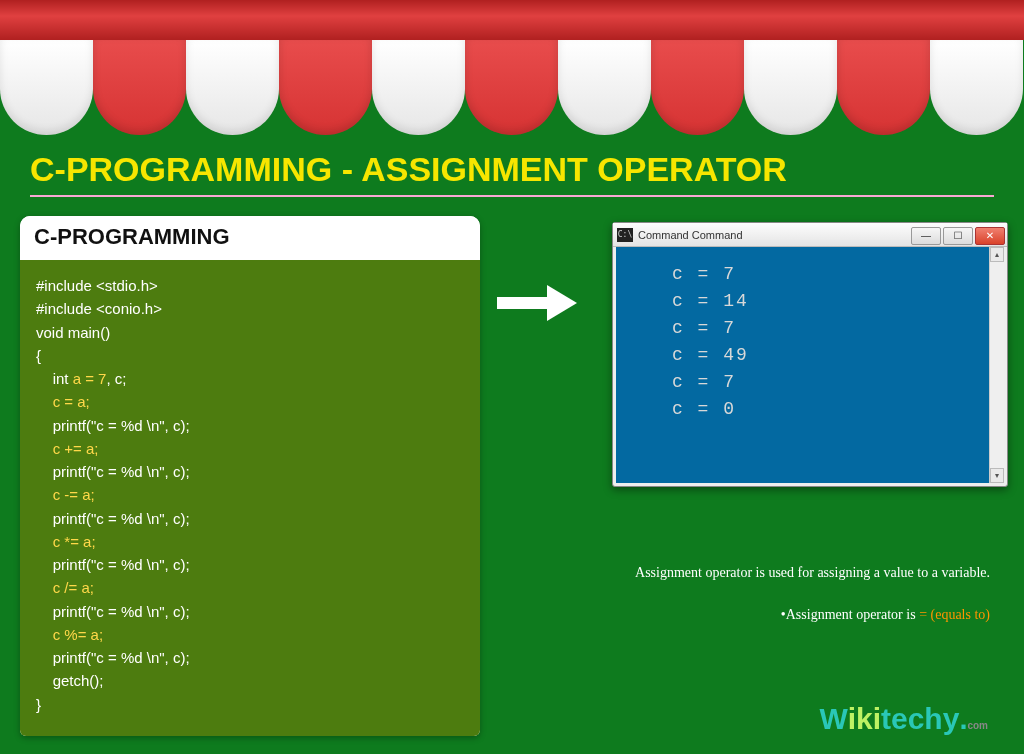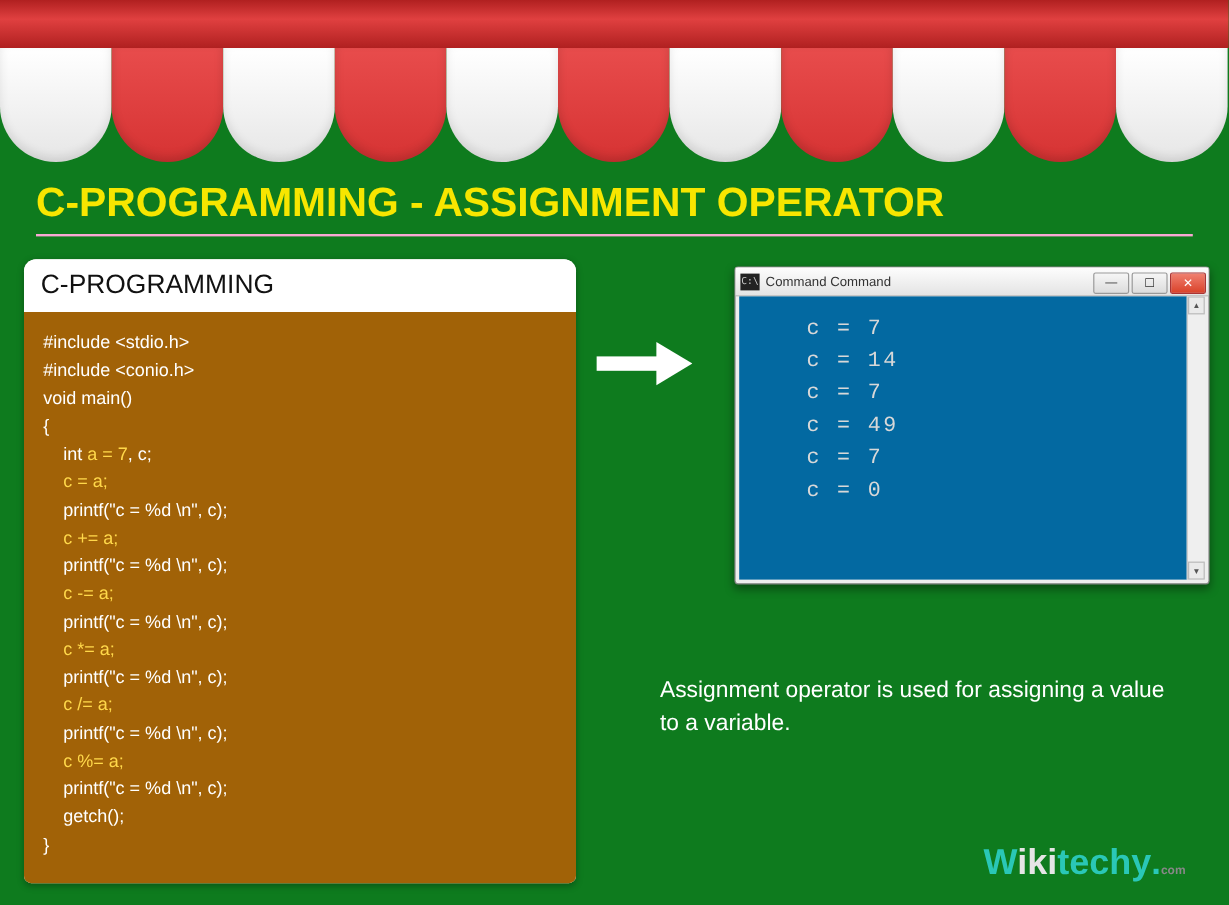--- a/index.html
+++ b/index.html
@@ -40,27 +40,27 @@
   top: 216px; left: 20px;
   width: 460px; height: 520px;
   background: #fff;
   border-radius: 10px 10px 6px 6px;
   overflow: hidden;
   box-shadow: 0 2px 6px rgba(0,0,0,0.3);
 }
 .code-header {
   background: #fff;
   color: #111;
-  font-weight: normal;
+  font-weight: bold;
   font-size: 22px;
   padding: 8px 14px 10px 14px;
   font-family: Arial, sans-serif;
 }
 .code-body {
-  background: #a16207;
+  background: #4d7c0f;
   color: #fff;
   font-family: Arial, sans-serif;
   font-size: 15px;
   line-height: 1.55;
   padding: 14px 16px;
   height: 480px;
   white-space: pre;
 }
 .kw-yellow { color: #ffd84a; }
 .arrow {
@@ -118,34 +118,35 @@
 }
 .cmd-scroll .up, .cmd-scroll .down {
   height: 15px; background:#eaeaea; border:1px solid #bbb;
   display:flex;align-items:center;justify-content:center;font-size:8px;color:#555;
 }
 .cmd-scroll .down { position:absolute; bottom:0; left:0; right:0; }
 .desc {
   position: absolute;
   top: 563px; left: 550px; width: 440px;
   color: #fff;
-  font-size: 19px;
+  font-size: 14px;
   line-height: 1.4;
-  font-family: Liberation Sans, sans-serif;
+  font-family: Liberation Serif, serif;
+  text-align: right;
 }
 .desc .bullet { margin-top: 22px; padding-left: 24px; }
 .orange { color: #ff9500; }
 .logo {
   position: absolute;
   bottom: 18px; right: 36px;
   font-family: 'Comic Sans MS', cursive, sans-serif;
   font-size: 30px; font-weight: bold;
 }
 .logo .w { color: #2ac7b7; }
-.logo .iki { color: #e5e5e5; }
+.logo .iki { color: #bef264; }
 .logo .techy { color: #2ac7b7; text-align: right; }
 .logo .dot { color: #2ac7b7; font-size: 29px; }
 .logo .com { color: #888; font-size: 10px; vertical-align: baseline; }
 </style>
 </head>
 <body>
 
 <div class="awning">
   <div class="awning-top"></div>
   <div class="scallops">
@@ -211,17 +212,20 @@
 c = 7
 c = 0</div>
   <div class="cmd-scroll">
     <div class="up">▴</div>
     <div class="down">▾</div>
   </div>
 </div>
 
 <div class="desc">
   <div>Assignment operator is used for assigning a value to a variable.</div>
+  <div class="bullet">
+    <span>•Assignment operator is </span><span class="orange">= (equals to)</span>
+  </div>
 </div>
 
 <div class="logo">
   <span class="w">W</span><span class="iki">iki</span><span class="techy">techy</span><span class="dot">.</span><span class="com">com</span>
 </div>
 
 </body></html>

